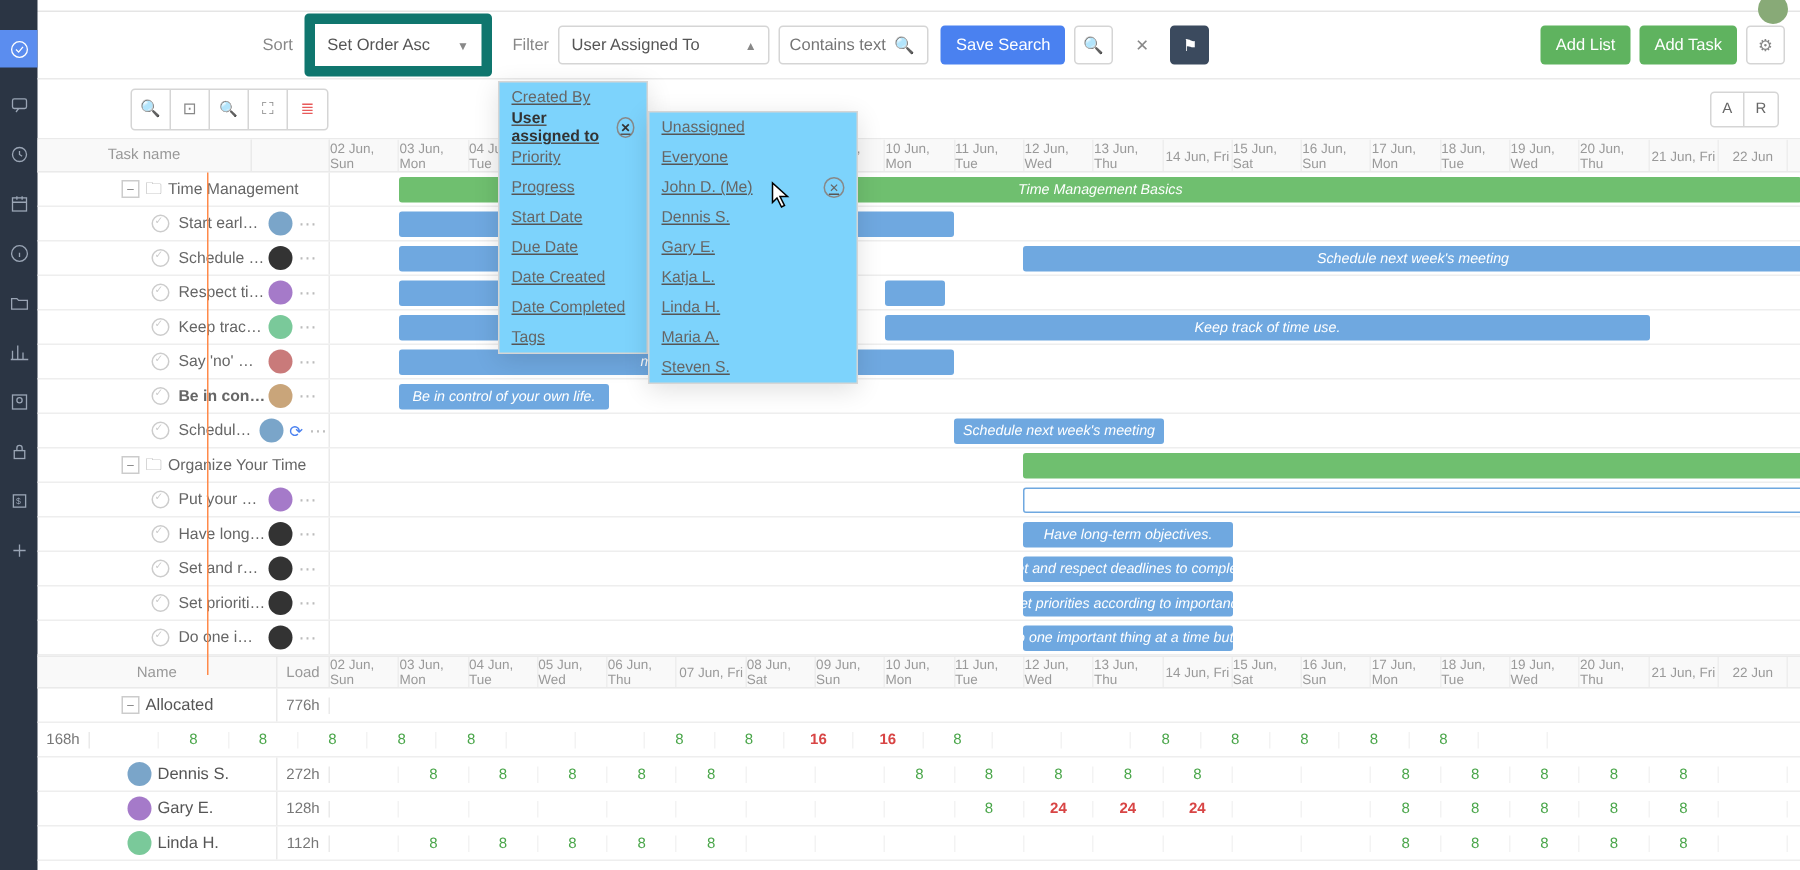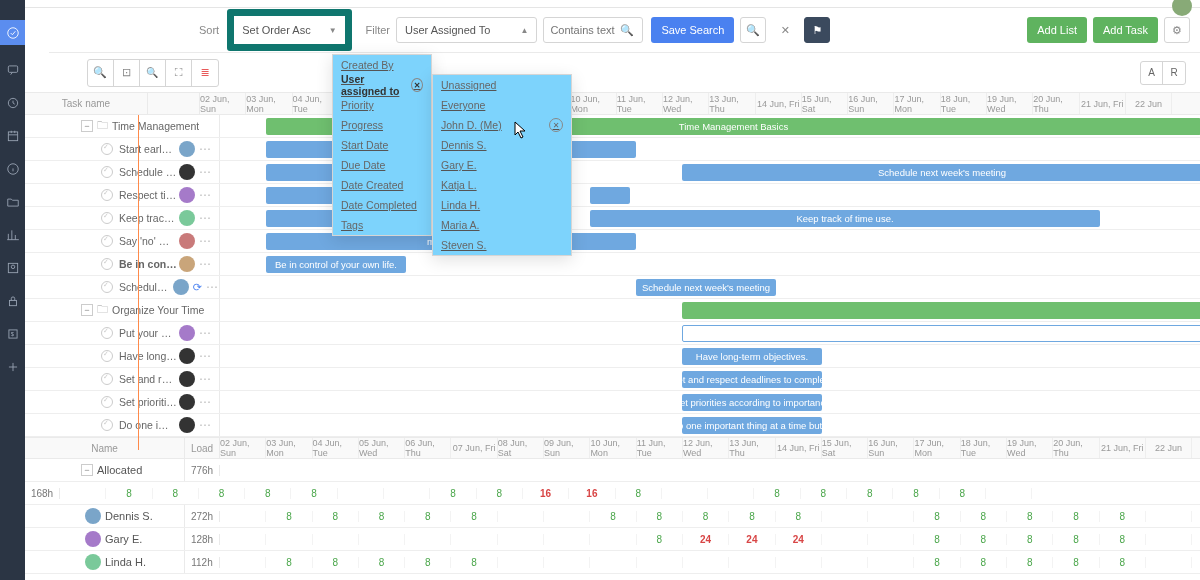--- a/index.html
+++ b/index.html
@@ -10,21 +10,21 @@
 
 .leftbar { position: absolute; top:0; left:0; width:25px; height:580px; background:#2b3544; display:flex; flex-direction:column; align-items:center; padding-top:20px; gap:17px; }
 .leftbar .ic { width:16px; height:16px; color:#9aa5b5; display:flex; align-items:center; justify-content:center; }
 .leftbar .ic svg { stroke:#9aa5b5; fill:none; stroke-width:1.5; }
 .leftbar .ic.active svg { stroke:#5b8def; }
 .leftbar .ic.active { background:#5b8def; width:25px; height:25px; }
 .leftbar .ic.active svg { stroke:#fff; }
 
 .content { position:absolute; left:25px; top:8px; right:0; bottom:0; }
 
-.filterbar { height:45px; border-bottom:1px solid #eaeaea; display:flex; align-items:center; padding:0 10px; position:relative;margin-left:24px; }
+.filterbar { height:45px; border-bottom:1px solid #eaeaea; display:flex; align-items:center; padding:0 10px; position:relative; }
 .filterbar .lbl { color:#888; margin:0 8px 0 140px; }
 .sortsel { border:7px solid #0f766e; border-radius:3px; height:42px; display:flex; align-items:center; padding:0 8px; gap:18px; cursor:pointer; }
 .sortsel .chev { font-size:8px; color:#888; }
 .filterlbl { margin-left:14px; color:#888; }
 .filtersel { border:1px solid #d5d5d5; border-radius:3px; height:26px; display:flex; align-items:center; padding:0 8px; margin-left:6px; gap:30px; cursor:pointer; position:relative; }
 .filtersel .chev { font-size:8px; color:#888; }
 .search { border:1px solid #d5d5d5; border-radius:3px; height:26px; width:100px; display:flex; align-items:center; padding:0 6px; margin-left:6px; }
 .search input { border:none; outline:none; width:70px; font-size:11px; color:#888; }
 .search .mg { color:#bbb; }
 .btn-primary { background:#4a81f0; color:#fff; border:none; border-radius:3px; height:26px; padding:0 10px; margin-left:8px; cursor:pointer; font-size:11px; }
@@ -38,37 +38,37 @@
 .viewbtns { display:flex; border:1px solid #d5d5d5; border-radius:3px; overflow:hidden; margin-left:52px; }
 .viewbtns .vb { width:26px; height:26px; display:flex; align-items:center; justify-content:center; border-right:1px solid #d5d5d5; color:#888; cursor:pointer; }
 .viewbtns .vb:last-child { border-right:none; }
 .viewbtns .vb.active { color:#e85a5a; }
 .ar_btns { margin-left:auto; display:flex; border:1px solid #d5d5d5; border-radius:3px; overflow:hidden; margin-right:4px;}
 .ar_btns .ab { width:22px; height:22px; display:flex; align-items:center; justify-content:center; border-right:1px solid #d5d5d5; cursor:pointer; font-size:10px; color:#666; }
 .ar_btns .ab:last-child{border-right:none;}
 
 .gantt { position:relative; }
 .gantt-header { height:22px; border-bottom:1px solid #eaeaea; display:flex; background:#f9f9f9; }
-.gantt-header .namecol { width:123px; border-right:1px solid #eaeaea; display:flex; align-items:center; justify-content:center; color:#999; font-size:10px; }
+.gantt-header .namecol { width:143px; border-right:1px solid #eaeaea; display:flex; align-items:center; justify-content:center; color:#999; font-size:10px; }
 .gantt-header .loadcol { width:52px; border-right:1px solid #eaeaea; }
 .gantt-header .dates { flex:1; display:flex; overflow:hidden; }
 .gantt-header .dates .dc { width:46.3px; flex-shrink:0; border-right:1px solid #eee; display:flex; align-items:center; justify-content:center; font-size:9px; color:#999; }
 
 .row { height:23px; border-bottom:1px solid #eee; display:flex; align-items:center; position:relative; }
 .row .sidecell { width:195px; display:flex; align-items:center; border-right:1px solid #eaeaea; height:100%; padding-left:4px; position:relative; }
 .row .expand { width:12px; height:12px; border:1px solid #ccc; display:flex; align-items:center; justify-content:center; font-size:9px; line-height:1; margin:0 4px 0 52px; cursor:pointer; color:#888; }
 .row .foldericon { color:#999; margin-right:4px; }
 .row .taskname { color:#666; font-size:10.5px; white-space:nowrap; overflow:hidden; text-overflow:ellipsis; }
 .row .chk { width:12px; height:12px; border:1.5px solid #ccc; border-radius:50%; margin:0 6px 0 72px; flex-shrink:0; position:relative; }
 .row .chk::after { content:"✓"; font-size:7px; position:absolute; top:-1px; left:1px; color:#ccc;}
 .row .av { width:16px; height:16px; border-radius:50%; background:#b97; margin-left:2px; flex-shrink:0; }
 .row .dots { color:#bbb; margin-left:4px; font-size:12px; letter-spacing:1px; }
 .row .refresh { color:#4a81f0; margin-left:4px; font-size:11px; }
 .row .bars { flex:1; position:relative; height:100%; overflow:hidden; }
-.bar { position:absolute; height:17px; top:3px; border-radius:2px; display:flex; align-items:center; justify-content:center; font-size:9.5px; color:#fff; white-space:nowrap; overflow:hidden; padding:0 20px; }
+.bar { position:absolute; height:17px; top:3px; border-radius:2px; display:flex; align-items:center; justify-content:center; font-size:9.5px; color:#fff; white-space:nowrap; overflow:hidden; padding:0 20px;font-style:italic; }
 .bar.green { background:#6fbf6f; }
 .bar.blue { background:#6fa8e0; }
 .bar.blueborder { background:#fff; border:1.5px solid #6fa8e0; }
 .today-line { position:absolute; top:0; left:113px; width:1px; height:335px; background:#ff8a4a; z-index:5; }
 
 .allochdr { height:22px; border-bottom:1px solid #eaeaea; border-top:1px solid #eaeaea; display:flex; background:#f9f9f9; }
 .allochdr .namecol { width:160px; border-right:1px solid #eaeaea; display:flex; align-items:center; justify-content:center; color:#999; font-size:10px; }
 .allochdr .loadcol { width:35px; border-right:1px solid #eaeaea; display:flex; align-items:center; justify-content:center; color:#999; font-size:10px; }
 .allochdr .dates { flex:1; display:flex; }
 .allochdr .dates .dc { width:46.3px; flex-shrink:0; border-right:1px solid #eee; display:flex; align-items:center; justify-content:center; font-size:9px; color:#999; }

